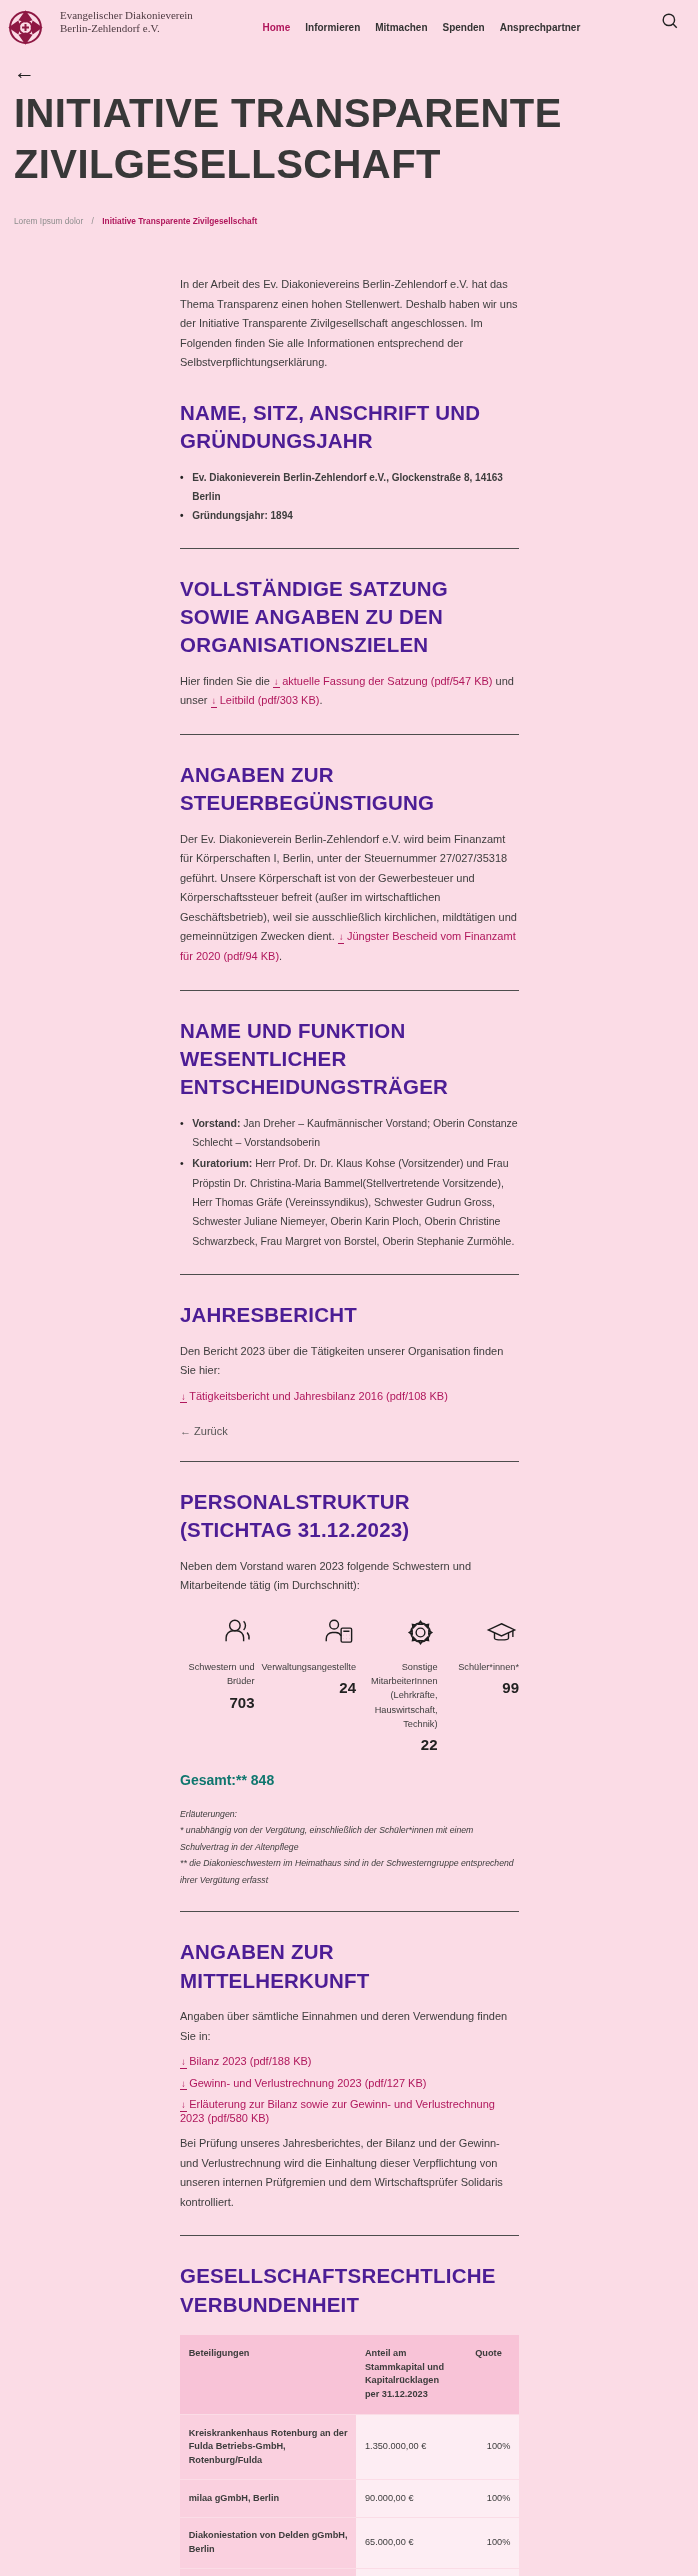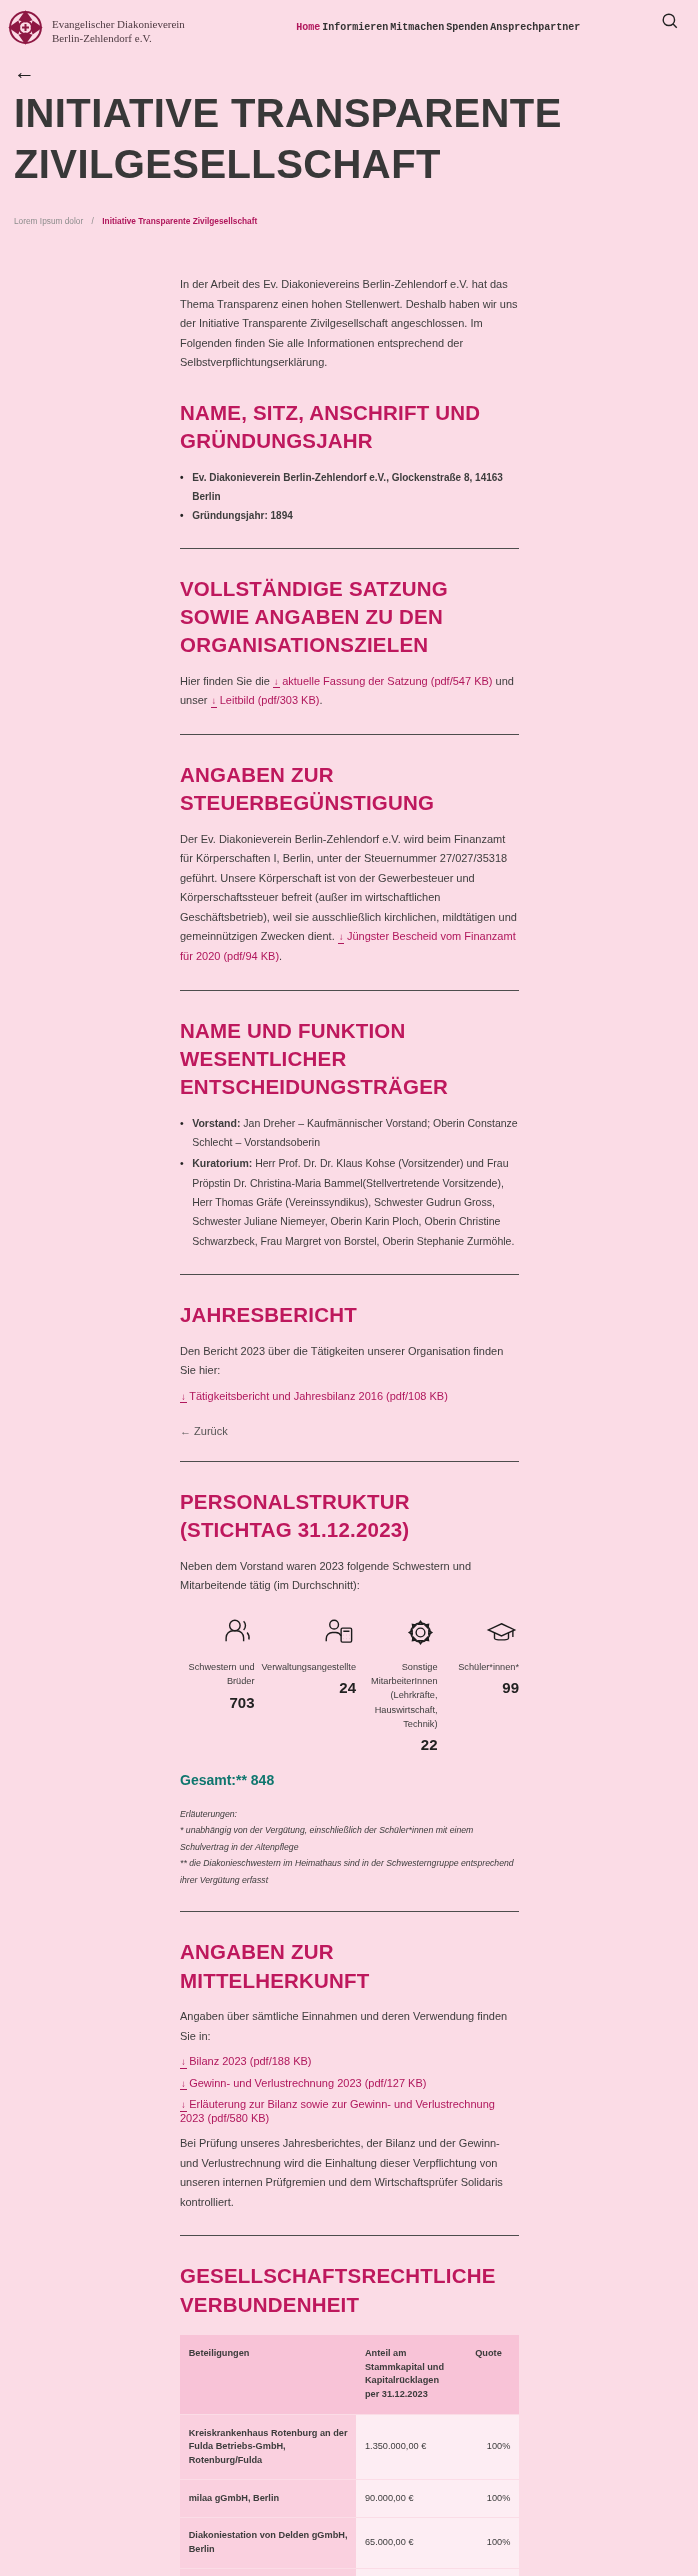--- a/index.html
+++ b/index.html
@@ -5,40 +5,40 @@
   :root{
     --pink:#fbdce6; --pink2:#f8c3d7; --pink3:#fad0df; --pink4:#fdedf3;
     --berry:#b0175c; --darkred:#8e1843; --ink:#3a3a3a; --body:#3d3d3d;
   }
   *{margin:0;padding:0;box-sizing:border-box;}
   body{width:699px;font-family:"Liberation Sans",sans-serif;color:var(--body);}
   .page{width:699px;height:2576px;background:var(--pink);position:relative;overflow:hidden;}
 
   
   header{display:flex;align-items:center;padding:8.7px 15.7px 3.5px 7px;}
-  .logo{display:flex;align-items:flex-end;gap:8px;}
+  .logo{display:flex;align-items:flex-start;gap:16px;}
   .logo svg{width:37px;height:37px;}
   .logo-text{font-family:"Liberation Serif",serif;font-size:11px;line-height:1.25;color:#4e3b42;}
-  nav{display:flex;gap:2px;margin-left:auto;margin-right:103px;font-family:Liberation Mono, monospace;}
+  nav{display:flex;gap:15px;margin-left:auto;margin-right:103px;}
   nav a{font-size:10px;font-weight:700;color:#333;text-decoration:none;}
   nav a.active{color:var(--berry);}
   .search-btn{position:absolute;right:21px;top:12.2px;cursor:pointer;}
 
   .back{display:inline-block;margin:12.2px 0 0 14px;font-size:21px;color:#222;text-decoration:none;line-height:1;}
 
   h1{font-size:40px;line-height:1.28;font-weight:700;letter-spacing:0.4px;color:#383838;margin:5.2px 14px 0 14px;}
   .breadcrumb{margin:26px 14px 0 14px;font-size:8.3px;}
   .breadcrumb .parent{color:#8d8d8d;}
   .breadcrumb .sep{color:#8d8d8d;margin:0 6.1px;}
   .breadcrumb .current{color:var(--berry);font-weight:700;text-decoration:none;}
 
   
   .content{width:339px;margin:49px auto 0 auto;}
   .content p{font-size:11px;line-height:1.78;}
-  h2{font-size:20.5px;line-height:1.38;font-weight:700;color:#be185d;letter-spacing:0.2px;margin:26px 0 12.2px 0;}
+  h2{font-size:20.5px;line-height:1.38;font-weight:700;color:#4c1d95;letter-spacing:0.2px;margin:26px 0 12.2px 0;}
   .divider{border:none;border-top:1.7px solid #4d4d4d;margin:23px 0 0 0;}
   ul.plain{list-style:none;}
   ul.plain li{font-size:10px;line-height:1.9;padding-left:12.2px;position:relative;font-weight:600;}
   ul.plain li::before{content:"•";position:absolute;left:0;color:#222;}
   ul.loose li{font-weight:400;font-size:10.5px;line-height:1.85;margin-bottom:1.7px;}
   .lbl{font-weight:700;}
   a.link{color:var(--berry);text-decoration:none;font-weight:500;}
   .dl-ic,.arr{color:var(--berry);font-weight:700;}
   .dl-ic{border-bottom:1.3px solid var(--berry);padding:0 0.9px;font-size:9.6px;display:inline-block;line-height:1.1;margin-right:2.6px;}
   .linklist{list-style:none;margin-top:8.7px;}

